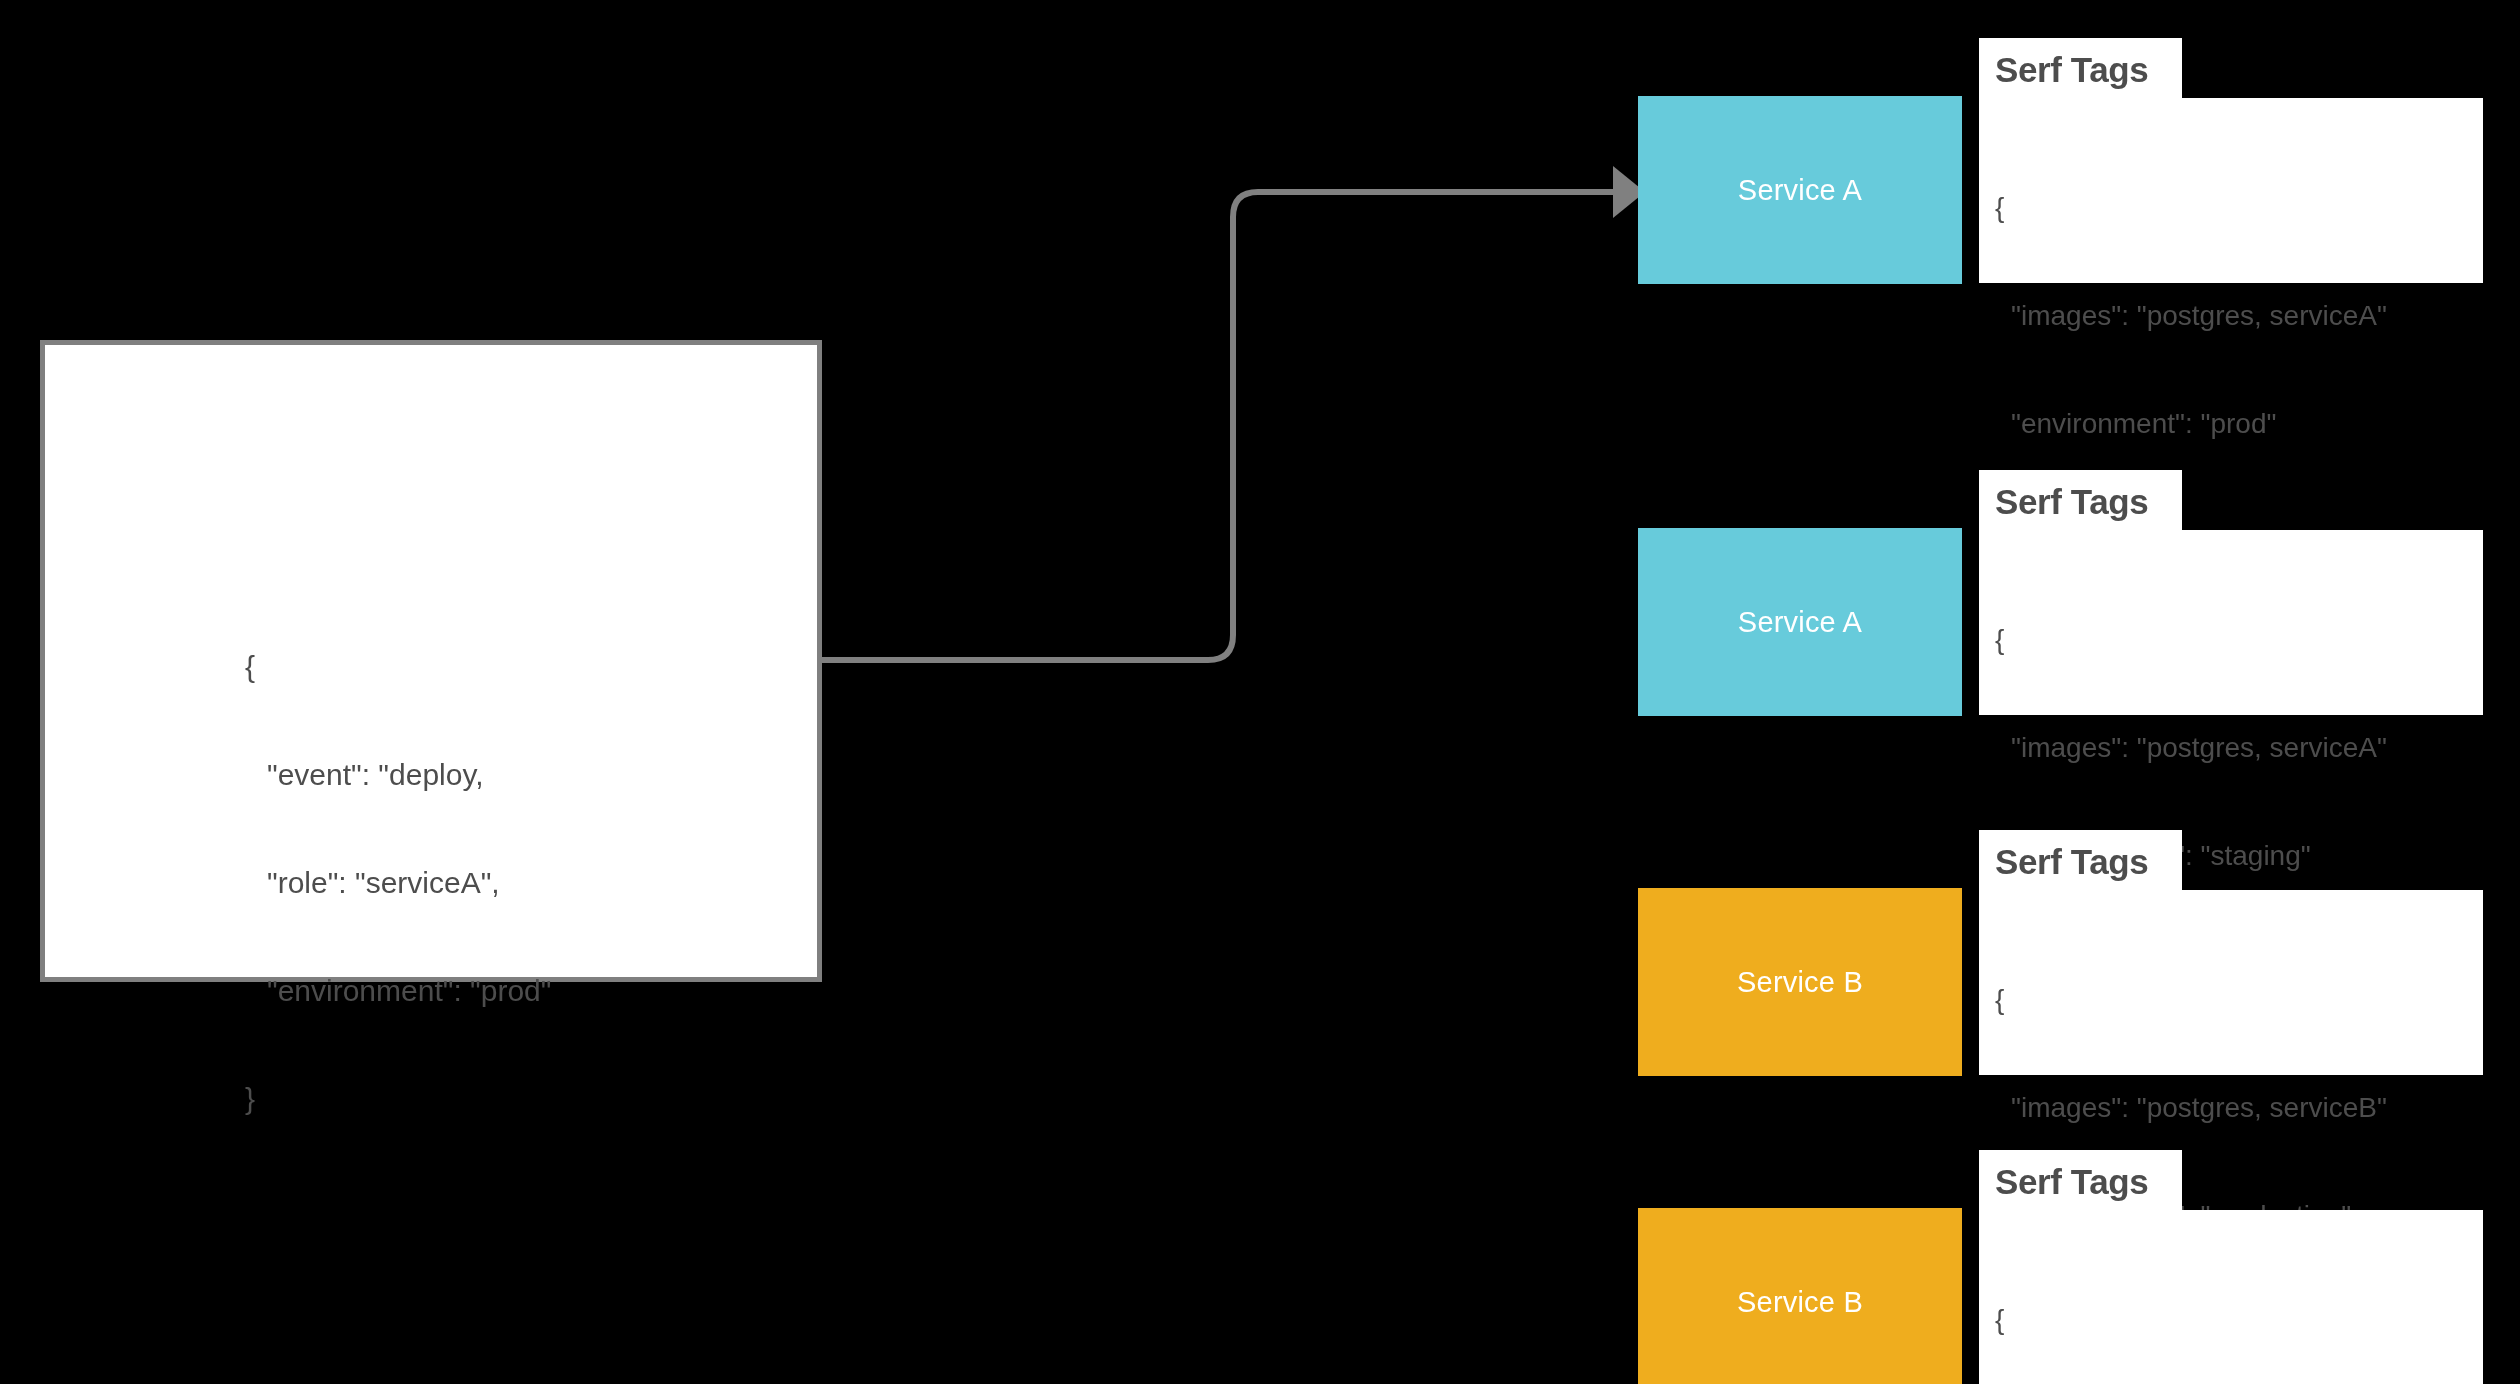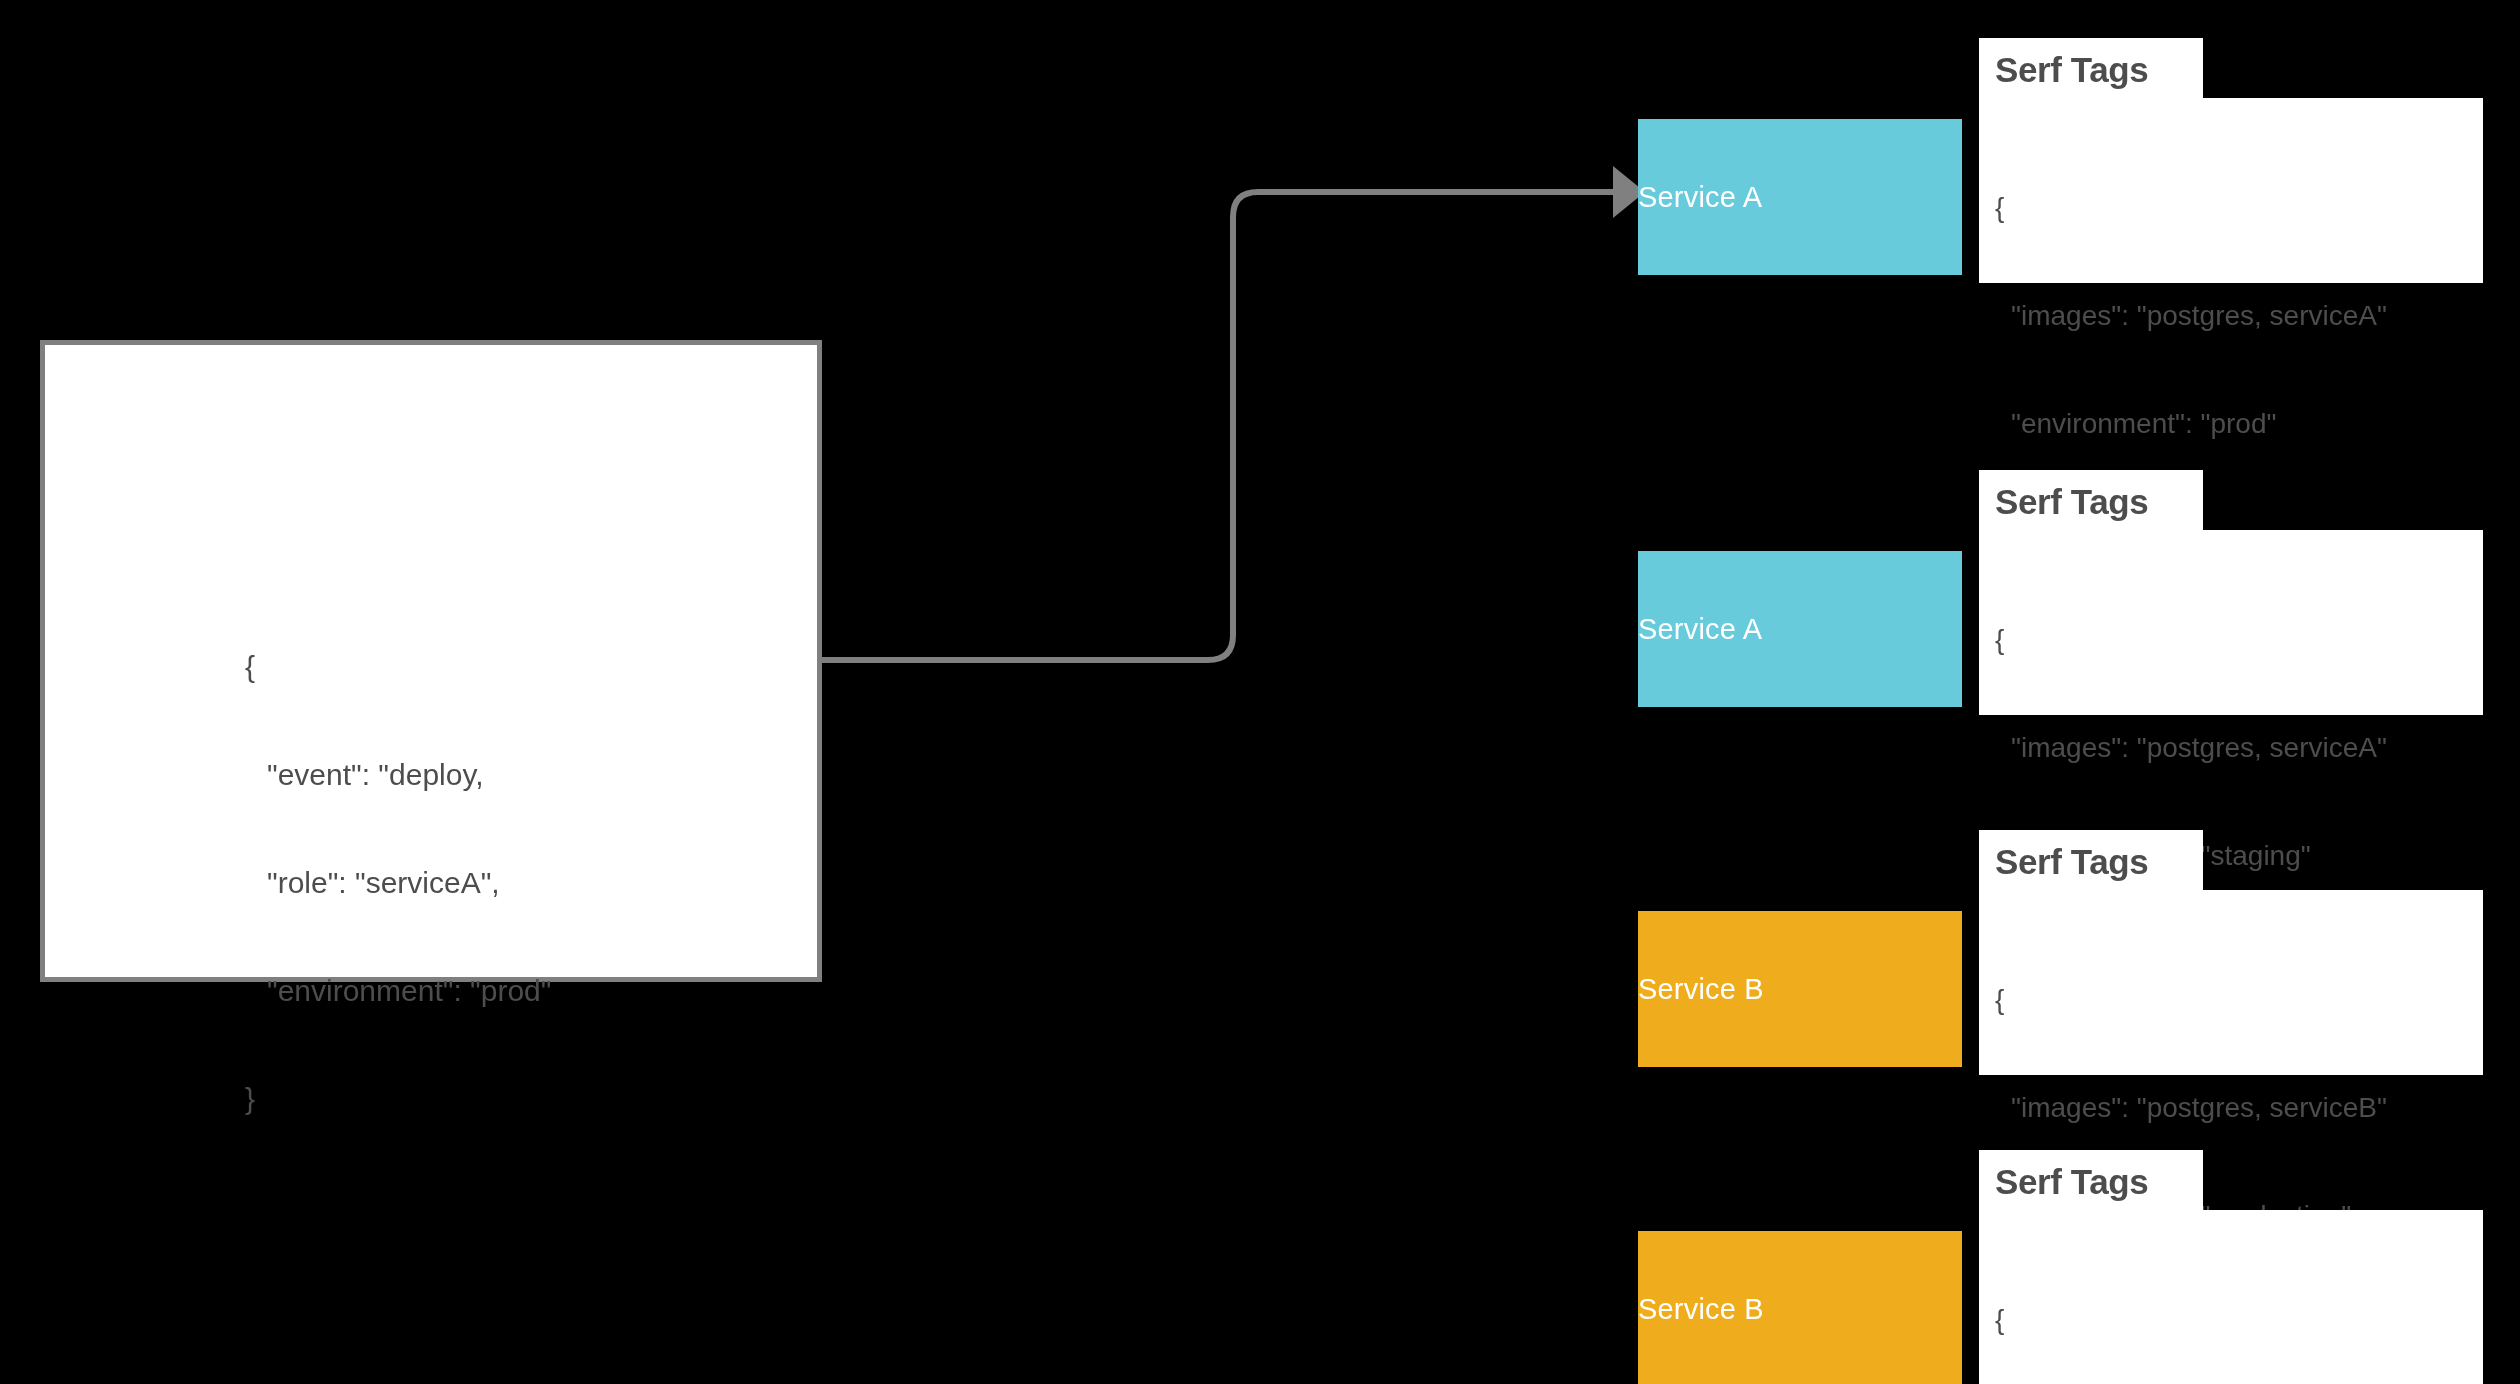--- a/index.html
+++ b/index.html
@@ -62,44 +62,44 @@
     position: absolute;
     left: 1638px;
     width: 860px;
   }
 
   .service-box {
     position: absolute;
     left: 0px;
     top: 0px;
     width: 324px;
-    height: 156px;
+    height: 188px;
     display: flex;
     align-items: center;
-    margin-top: 23px;
+    justify-content: center;
   }
   .service-label {
     color: #ffffff;
     font-size: 29px;
     font-family: "Liberation Sans", sans-serif;
     letter-spacing: .2px;
   }
 
   
   .tag-card {
     position: absolute;
     left: 341px;
     top: -58px;
     width: 520px;
   }
   .tag-head {
     position: absolute;
     left: 0px;
     top: 0px;
-    width: 224px;
+    width: 203px;
     height: 63px;
     background: #ffffff;
     z-index: 2;
   }
   .tag-title {
     position: absolute;
     left: 16px;
     top: 12px;
     font-size: 35px;
     font-weight: bold;

